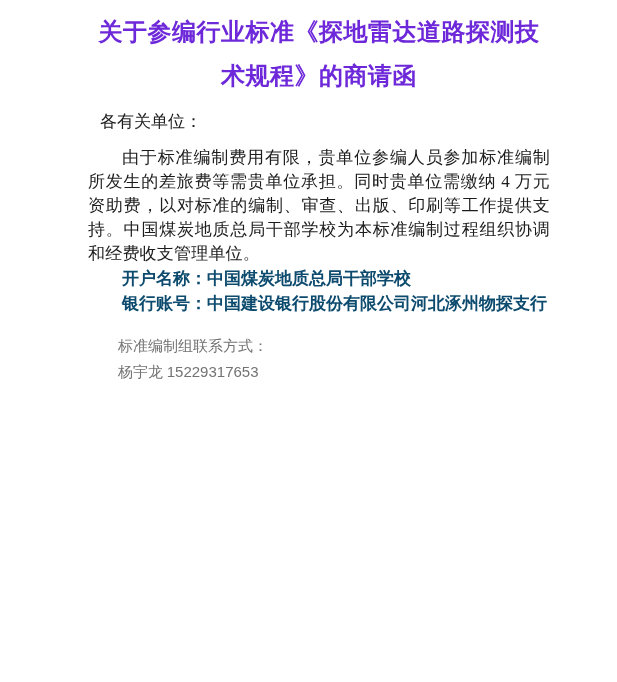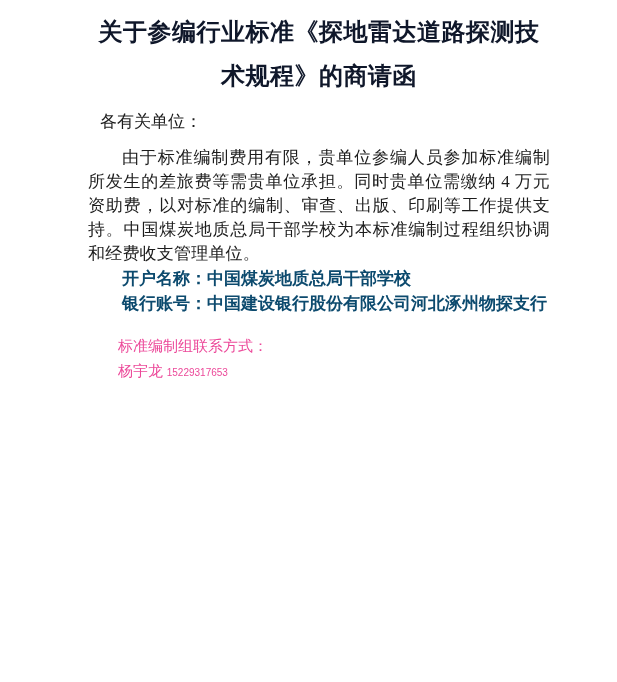--- a/index.html
+++ b/index.html
@@ -17,21 +17,21 @@
     padding: 10px 67px 0 88px;
     font-family: "Liberation Serif", "DejaVu Serif", serif;
     color: #1c1c1c;
     -webkit-font-smoothing: antialiased;
   }
   .doc-title {
     font-size: 24px;
     font-weight: bold;
     text-align: center;
     line-height: 44px;
-    color: #0f172a;
+    color: #6d28d9;
     margin: 0 0 8px 0;
     letter-spacing: 0.5px;
   }
   .salutation {
     font-size: 17px;
     line-height: 24px;
     margin: 12px;
   }
   .body-par {
     font-size: 17px;
@@ -44,28 +44,28 @@
   .bank-line {
     font-size: 17px;
     line-height: 25px;
     font-weight: bold;
     margin: 0 0 0 2em;
     color: #0c4a6e;
   }
   .contact-block {
     margin-top: 18px;
     margin-left: 30px;
-    color: #ec4899;
+    color: #737373;
     font-size: 15px;
     line-height: 25px;
   }
   .contact-line { margin: 0; }
   .contact-phone {
     font-family: "Liberation Sans", "DejaVu Sans", sans-serif;
-    font-size: 10px;
+    font-size: 15px;
   }
 </style>
 </head>
 <body>
 
 <div class="page">
 
   <h1 class="doc-title">关于参编行业标准《探地雷达道路探测技术规程》的商请函</h1>
 
   <p class="salutation">各有关单位：</p>

